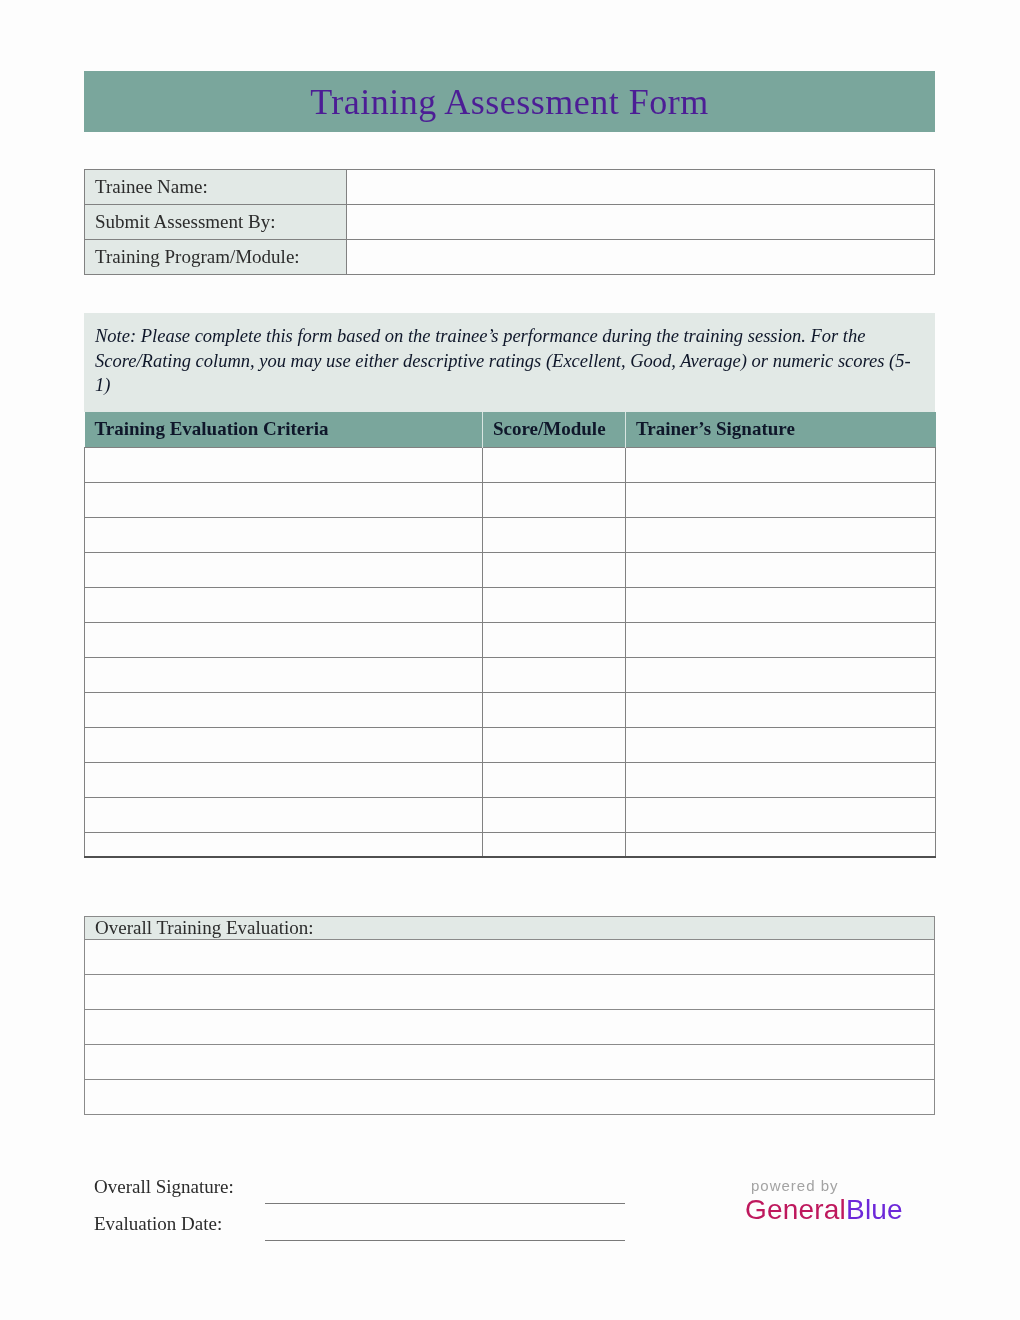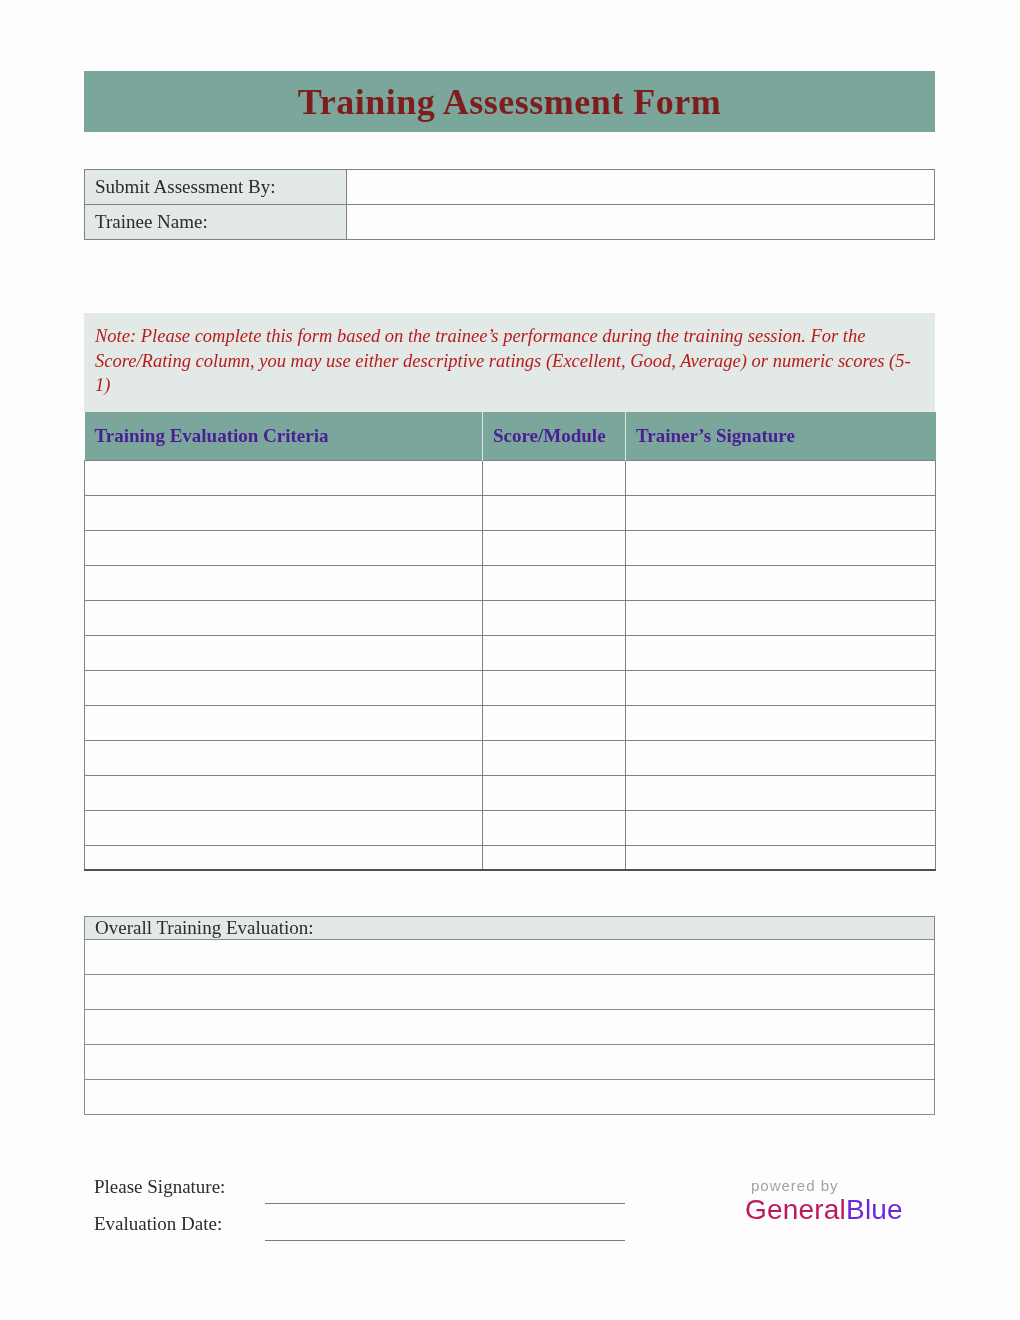--- a/index.html
+++ b/index.html
@@ -19,52 +19,52 @@
     color:var(--ink);
   }
 
   
   .banner{
     position:absolute;left:84px;top:71px;width:851px;height:61px;
     background:var(--accent);
     display:flex;align-items:center;justify-content:center;
   }
   .banner .title{
-    color:#7f1d1d;font-size:36px;font-weight:bold;letter-spacing:.5px;margin:11px;
+    color:#4c1d95;font-size:36px;font-weight:normal;letter-spacing:.5px;margin:11px;
   }
 
   
   .info-table{
     position:absolute;left:84px;top:169px;width:851px;border-collapse:collapse;
   }
   .info-table td{border:1px solid var(--border);height:35px;}
   .info-table td.label{
     width:262px;background:var(--panel);font-size:19px;padding:0 4px 0 10px;
   }
   .info-table td.value{background:var(--paper);}
 
   
   .note{
     position:absolute;left:84px;top:313px;width:851px;height:99px;
     background:var(--panel);
     padding:11px 14px 0 11px;
-    font-style:italic;font-size:18.5px;line-height:1.33;color:#b91c1c;
+    font-style:italic;font-size:18.5px;line-height:1.33;color:#0f172a;
   }
 
   
   .eval-table{
     position:absolute;left:84px;top:412px;width:851px;border-collapse:collapse;
     table-layout:fixed;
   }
   .eval-table col.c1{width:398px;}
   .eval-table col.c2{width:143px;}
   .eval-table col.c3{width:310px;}
   .eval-table th{
-    background:var(--accent);color:#4c1d95;font-size:19px;font-weight:bold;
-    text-align:left;height:48px;padding:0 0 0 10px;
+    background:var(--accent);color:#0f172a;font-size:19px;font-weight:bold;
+    text-align:left;height:35px;padding:0 0 0 10px;
     border-right:1px solid #d9e5e1;
   }
   .eval-table th:last-child{border-right:none;}
   .eval-table td{
     border:1px solid var(--border);height:35px;background:var(--paper);
   }
   .eval-table tbody tr:last-child td{height:25px;border-bottom:2px solid #4f4f4f;}
 
   
   .overall-table{
@@ -93,25 +93,29 @@
 </head>
 <body>
 
 <div class="banner">
   <h1 class="title">Training Assessment Form</h1>
 </div>
 
 <table class="info-table">
   <tbody>
     <tr>
+      <td class="label">Trainee Name:</td>
+      <td class="value"></td>
+    </tr>
+    <tr>
       <td class="label">Submit Assessment By:</td>
       <td class="value"></td>
     </tr>
     <tr>
-      <td class="label">Trainee Name:</td>
+      <td class="label">Training Program/Module:</td>
       <td class="value"></td>
     </tr>
   </tbody>
 </table>
 
 <div class="note">Note: Please complete this form based on the trainee’s performance during the training session. For the Score/Rating column, you may use either descriptive ratings (Excellent, Good, Average) or numeric scores (5-1)</div>
 
 <table class="eval-table">
   <colgroup>
       <col class="c1">
@@ -205,21 +209,21 @@
       </tr>
       <tr>
         <td></td>
       </tr>
       <tr>
         <td></td>
       </tr>
     </tbody>
 </table>
 
-<div class="sig-label" style="top:1176px;">Please Signature:</div>
+<div class="sig-label" style="top:1176px;">Overall Signature:</div>
 <div class="sig-line" style="top:1203px;"></div>
 <div class="sig-label" style="top:1213px;">Evaluation Date:</div>
 <div class="sig-line" style="top:1240px;"></div>
 
 <div class="brand">
   <div class="powered">powered by</div>
   <div class="brand-name">
     <span class="brand-general">General</span><span class="brand-blue">Blue</span>
   </div>
 </div>

